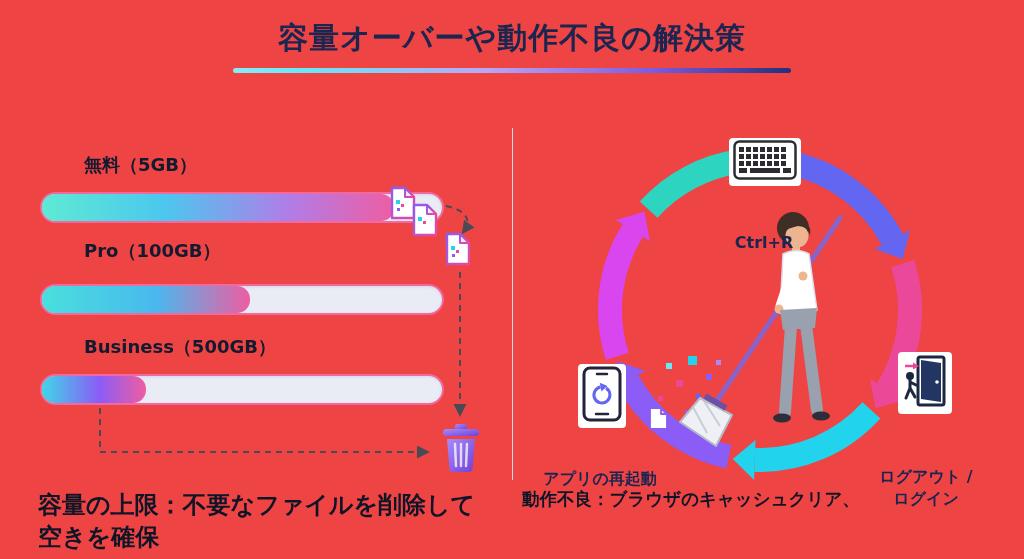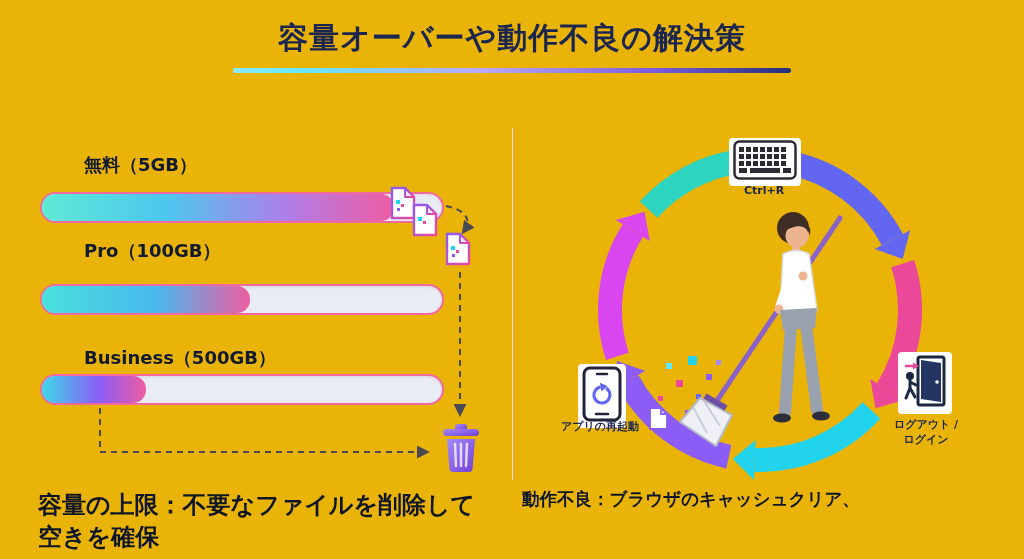--- a/index.html
+++ b/index.html
@@ -1,17 +1,17 @@
 <!DOCTYPE html>
 <html><head>
 <meta charset="utf-8">
 <style>
   html,body { margin:0; padding:0; background:#ffffff; }
   .stage {
-    position:relative; width:1024px; height:559px; background:#eab308;
+    position:relative; width:1024px; height:559px; background:#ef4444;
     font-family:"DejaVu Sans","Liberation Sans",sans-serif; overflow:hidden;
   }
 
   
   .title-wrap { position:absolute; top:18px; left:0; width:100%; text-align:center; }
   .title { margin:0; font-size:30px; font-weight:800; color:#1a2550; letter-spacing:1px; }
   .title-underline {
     width:558px; height:5px; margin:9px auto 0; border-radius:3px;
     background:linear-gradient(90deg,#8be9f7 0%,#67e8f9 12%,#b8a8f5 45%,#7c5ce0 75%,#23307a 100%);
   }
@@ -37,21 +37,21 @@
   }
 
   .dash-layer { position:absolute; left:0; top:0; pointer-events:none; }
   .dash { fill:none; stroke:#4a4a55; stroke-width:2; stroke-dasharray:6 5; }
 
   .icon-abs { position:absolute; }
 
   
   .cycle { position:absolute; left:540px; top:120px; }
   .white-chip { position:absolute; background:#fff; padding:2px 4px; border-radius:4px; }
-  .cycle-label { position:absolute; text-align:center; font-size:11px; font-weight:700; color:#1a2550; line-height:1.35; }
+  .cycle-label { position:absolute; text-align:center; font-size:16px; font-weight:700; color:#1a2550; line-height:1.35;margin-top:48px; }
   .caption-right {
     position:absolute; left:522px; top:486px; width:498px; text-align:left;
     font-size:17.5px; font-weight:700; color:#0e1526; line-height:1.55;
   }
 </style>
 </head>
 <body>
 
 <div class="stage">
 
@@ -81,21 +81,21 @@
   <div class="plan-label" style="top:153px">無料（5GB）</div>
   <div class="bar" style="top:192px">
     <div class="bar-fill fill-1" style="width: 88%;"></div>
   </div>
 
   <div class="plan-label" style="top:239px">Pro（100GB）</div>
   <div class="bar" style="top:284px">
     <div class="bar-fill fill-2" style="width: 52%;"></div>
   </div>
 
-  <div class="plan-label" style="top:346px">Business（500GB）</div>
+  <div class="plan-label" style="top:335px">Business（500GB）</div>
   <div class="bar" style="top:374px">
     <div class="bar-fill fill-3" style="width: 26%;"></div>
   </div>
 
   <svg class="dash-layer" width="512" height="559" viewBox="0 0 512 559">
     <path class="dash" d="M446,206 C466,210 472,220 464,231" marker-end="url(#dashArrow)"></path>
     <path class="dash" d="M460,272 L460,413" marker-end="url(#dashArrow)"></path>
     <path class="dash" d="M100,408 L100,452 L426,452" marker-end="url(#dashArrow)"></path>
   </svg>
 

